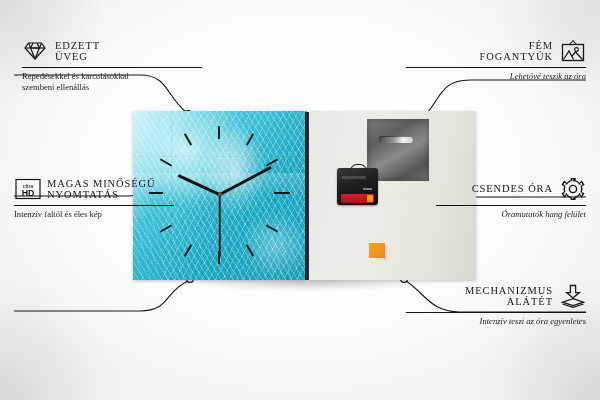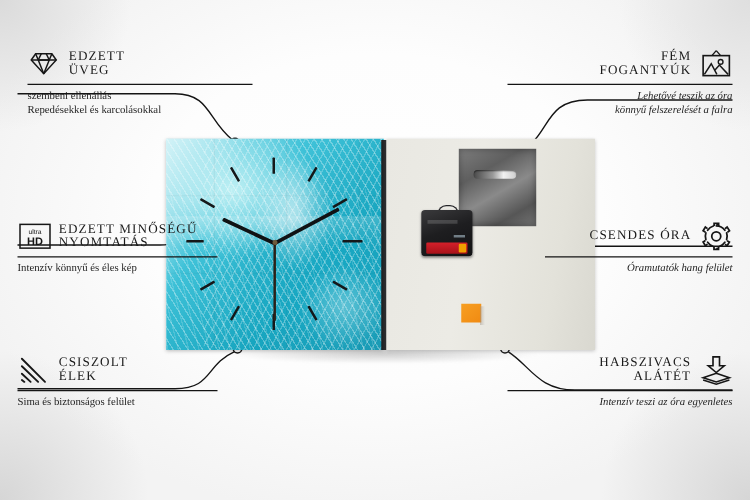--- a/index.html
+++ b/index.html
@@ -223,87 +223,64 @@
           </g>
         </svg>
       </span>
       <span class="titles">
         <div class="t-line">EDZETT</div>
         <div class="t-line">ÜVEG</div>
       </span>
     </div>
     <div class="rule"></div>
     <div class="desc">
+      <div>Repedésekkel és karcolásokkal</div>
       <div>szembeni ellenállás</div>
-      <div>Repedésekkel és karcolásokkal</div>
     </div>
   </div>
 
   <div class="callout" style="left:14px;top:176px;width:160px;">
     <div class="ct">
       <span class="ico">
         <svg viewBox="0 0 28 26" width="28" height="26">
           <rect x="2" y="3.5" width="24" height="19" fill="none" stroke="#161616" stroke-width="1.2"></rect>
           <text x="14" y="11.5" font-family="Liberation Sans, sans-serif" font-size="5.4" text-anchor="middle" fill="#161616">ultra</text>
           <text x="14" y="20.2" font-family="Liberation Sans, sans-serif" font-size="8.8" font-weight="bold" text-anchor="middle" fill="#161616">HD</text>
         </svg>
       </span>
       <span class="titles">
-        <div class="t-line">EDZETT MINŐSÉGŰ</div>
+        <div class="t-line">MAGAS MINŐSÉGŰ</div>
         <div class="t-line">NYOMTATÁS</div>
       </span>
     </div>
     <div class="rule"></div>
     <div class="desc">
-      <div>Intenzív könnyű és éles kép</div>
-    </div>
-  </div>
-
-  <div class="callout" style="left:14px;top:283px;width:160px;">
-    <div class="ct">
-      <span class="ico">
-        <svg viewBox="0 0 26 26" width="26" height="26">
-          <g stroke="#161616" stroke-width="1.5" stroke-linecap="round">
-            <path d="M3.5 4 L22 22.5"></path>
-            <path d="M3.5 10 L16.5 22.5"></path>
-            <path d="M3.5 16 L10.5 22.5"></path>
-            <path d="M3.5 21 L5.5 22.5"></path>
-          </g>
-        </svg>
-      </span>
-      <span class="titles">
-        <div class="t-line">CSISZOLT</div>
-        <div class="t-line">ÉLEK</div>
-      </span>
-    </div>
-    <div class="rule"></div>
-    <div class="desc">
-      <div>Sima és biztonságos felület</div>
-    </div>
-  </div>
+      <div>Intenzív faltól és éles kép</div>
+    </div>
+  </div>
+
 
   <div class="callout" style="left:406px;top:38px;width:180px;">
     <div class="ct right">
       <span class="titles" style="text-align:right;">
         <div class="t-line">FÉM</div>
         <div class="t-line">FOGANTYÚK</div>
       </span>
       <span class="ico">
         <svg viewBox="0 0 26 26" width="26" height="26">
           <path d="M13 2.5 L9.5 6.5 M13 2.5 L16.5 6.5" fill="none" stroke="#161616" stroke-width="1.1"></path>
           <rect x="2.5" y="6.5" width="21" height="16" fill="none" stroke="#161616" stroke-width="1.3"></rect>
           <circle cx="16.5" cy="11.5" r="1.9" fill="none" stroke="#161616" stroke-width="1.1"></circle>
           <path d="M3.5 21.5 L9 13 L13.5 21.5 M12 18 L15.5 14 L22.5 21.5" fill="none" stroke="#161616" stroke-width="1.2"></path>
         </svg>
       </span>
     </div>
     <div class="rule"></div>
     <div class="desc right">
       <div>Lehetővé teszik az óra</div>
-      <div>könnyű felszerelését a falra</div>
     </div>
   </div>
 
   <div class="callout" style="left:436px;top:176px;width:150px;">
     <div class="ct right">
       <span class="titles" style="text-align:center;">
         <div class="t-line">CSENDES ÓRA</div>
       </span>
       <span class="ico">
         <svg viewBox="0 0 26 26" width="26" height="26">
@@ -328,21 +305,21 @@
     </div>
     <div class="rule"></div>
     <div class="desc right">
       <div>Óramutatók hang felület</div>
     </div>
   </div>
 
   <div class="callout" style="left:406px;top:283px;width:180px;">
     <div class="ct right">
       <span class="titles" style="text-align:right;">
-        <div class="t-line">HABSZIVACS</div>
+        <div class="t-line">MECHANIZMUS</div>
         <div class="t-line">ALÁTÉT</div>
       </span>
       <span class="ico">
         <svg viewBox="0 0 26 26" width="26" height="26">
           <g fill="none" stroke="#161616" stroke-width="1.3">
             <path d="M10.4 2.5 H15.6 V9.6 H19.4 L13 15 L6.6 9.6 H10.4 Z"></path>
             <path d="M13 15.6 L23.5 19.2 L13 22.6 L2.5 19.2 Z"></path>
             <path d="M2.5 21 L13 24.4 L23.5 21"></path>
           </g>
         </svg>

